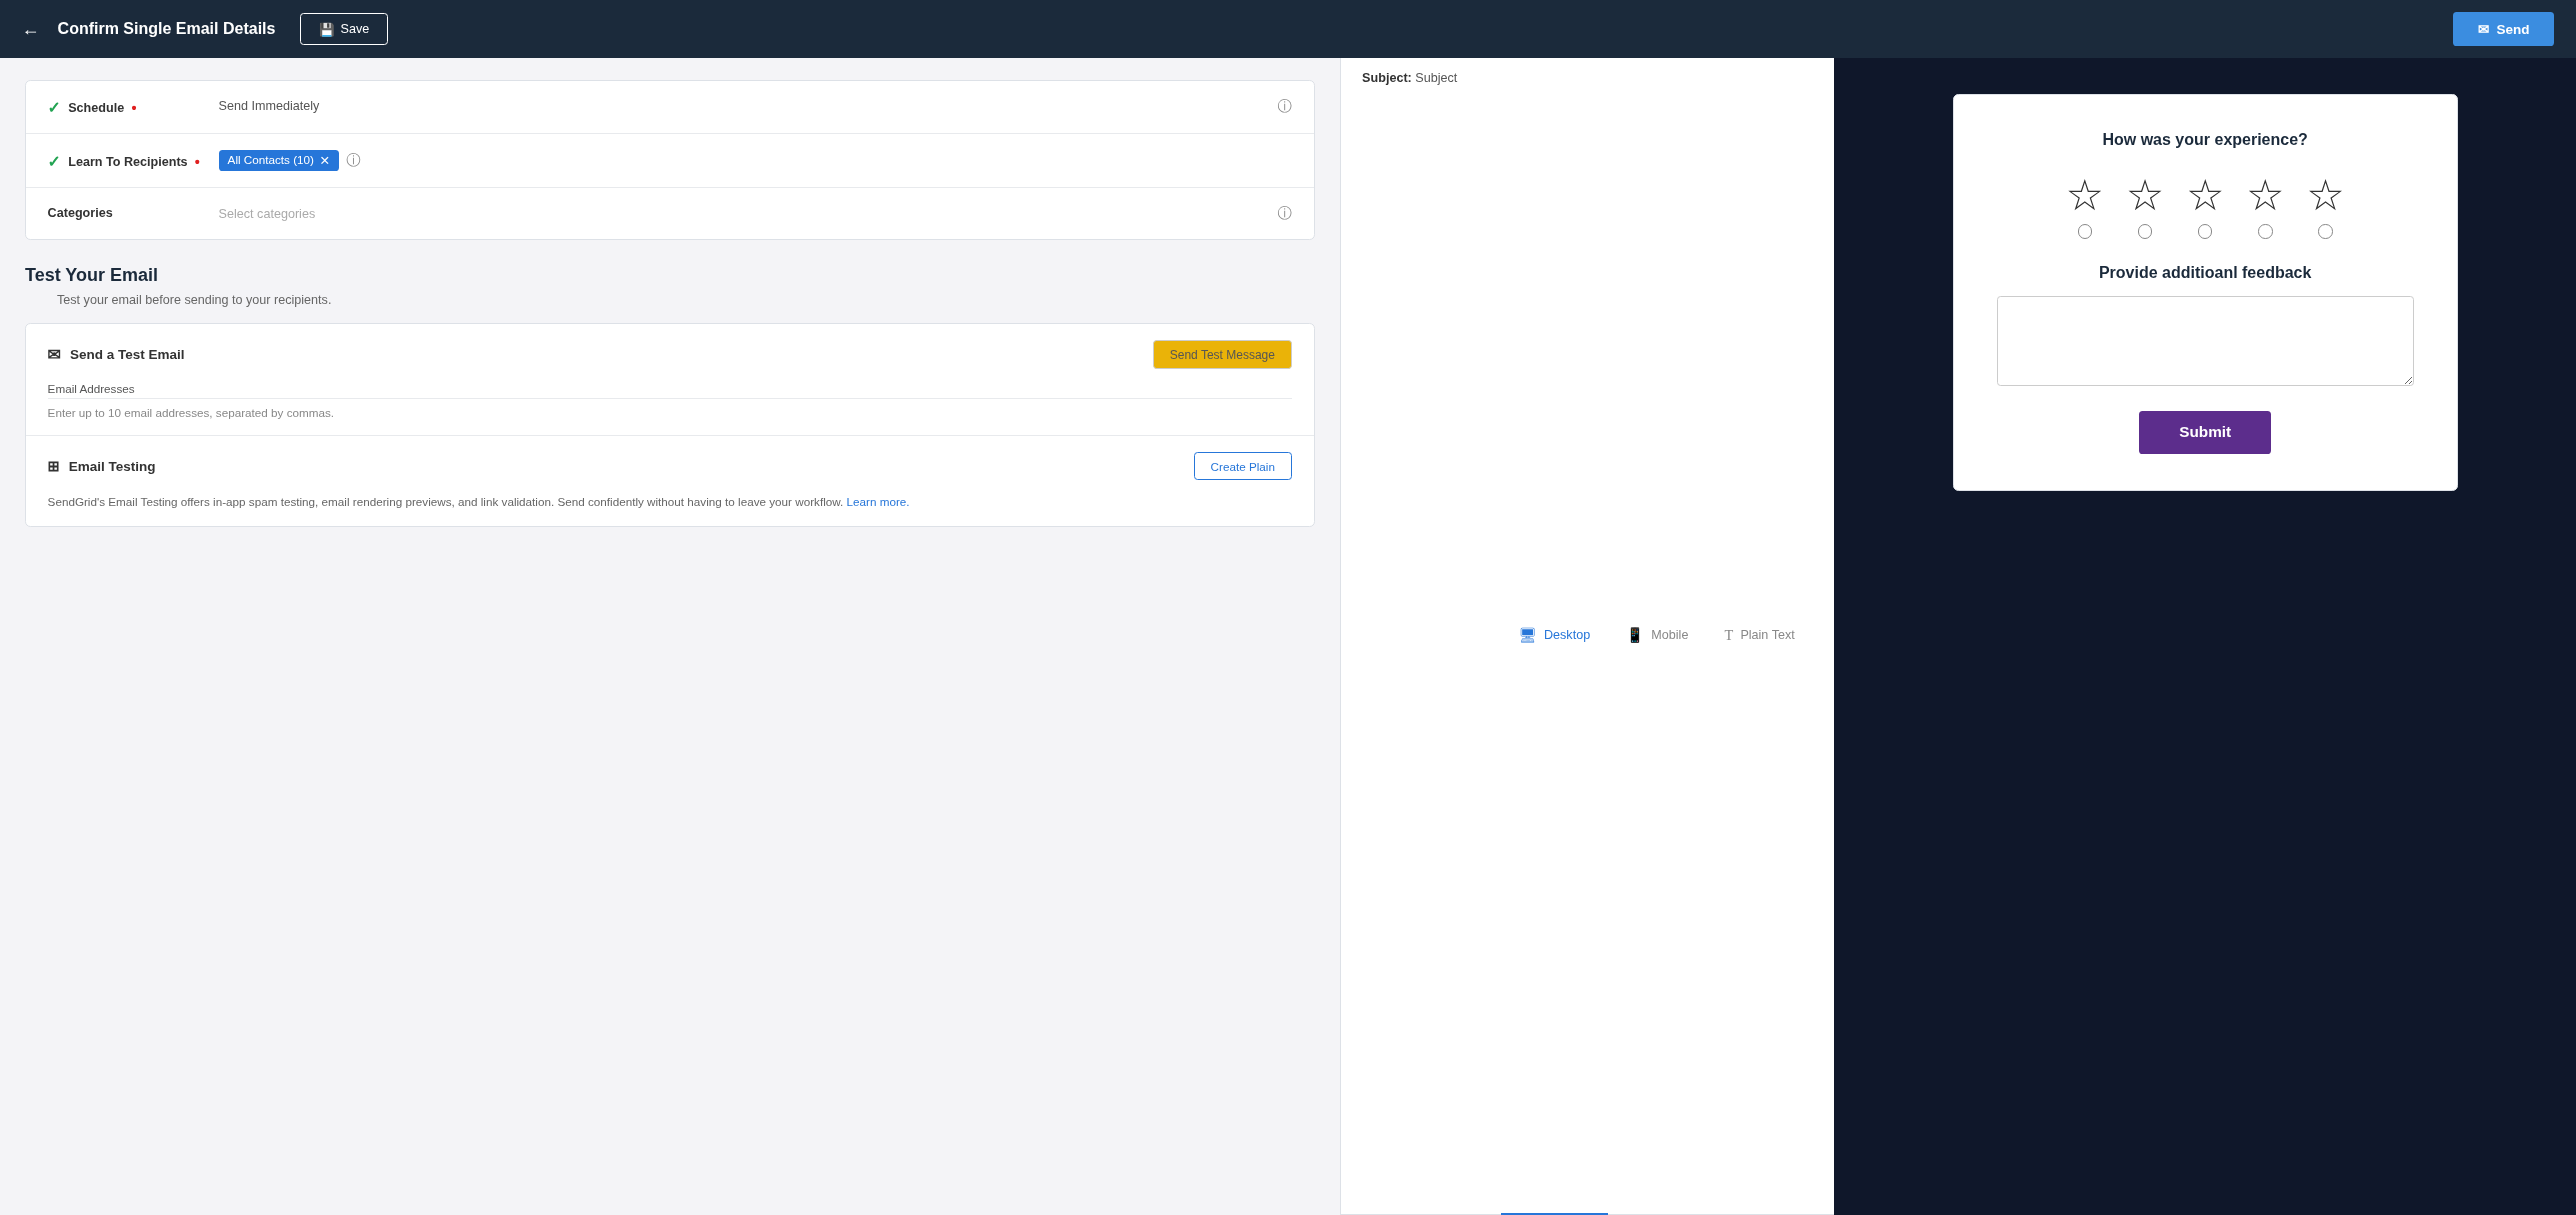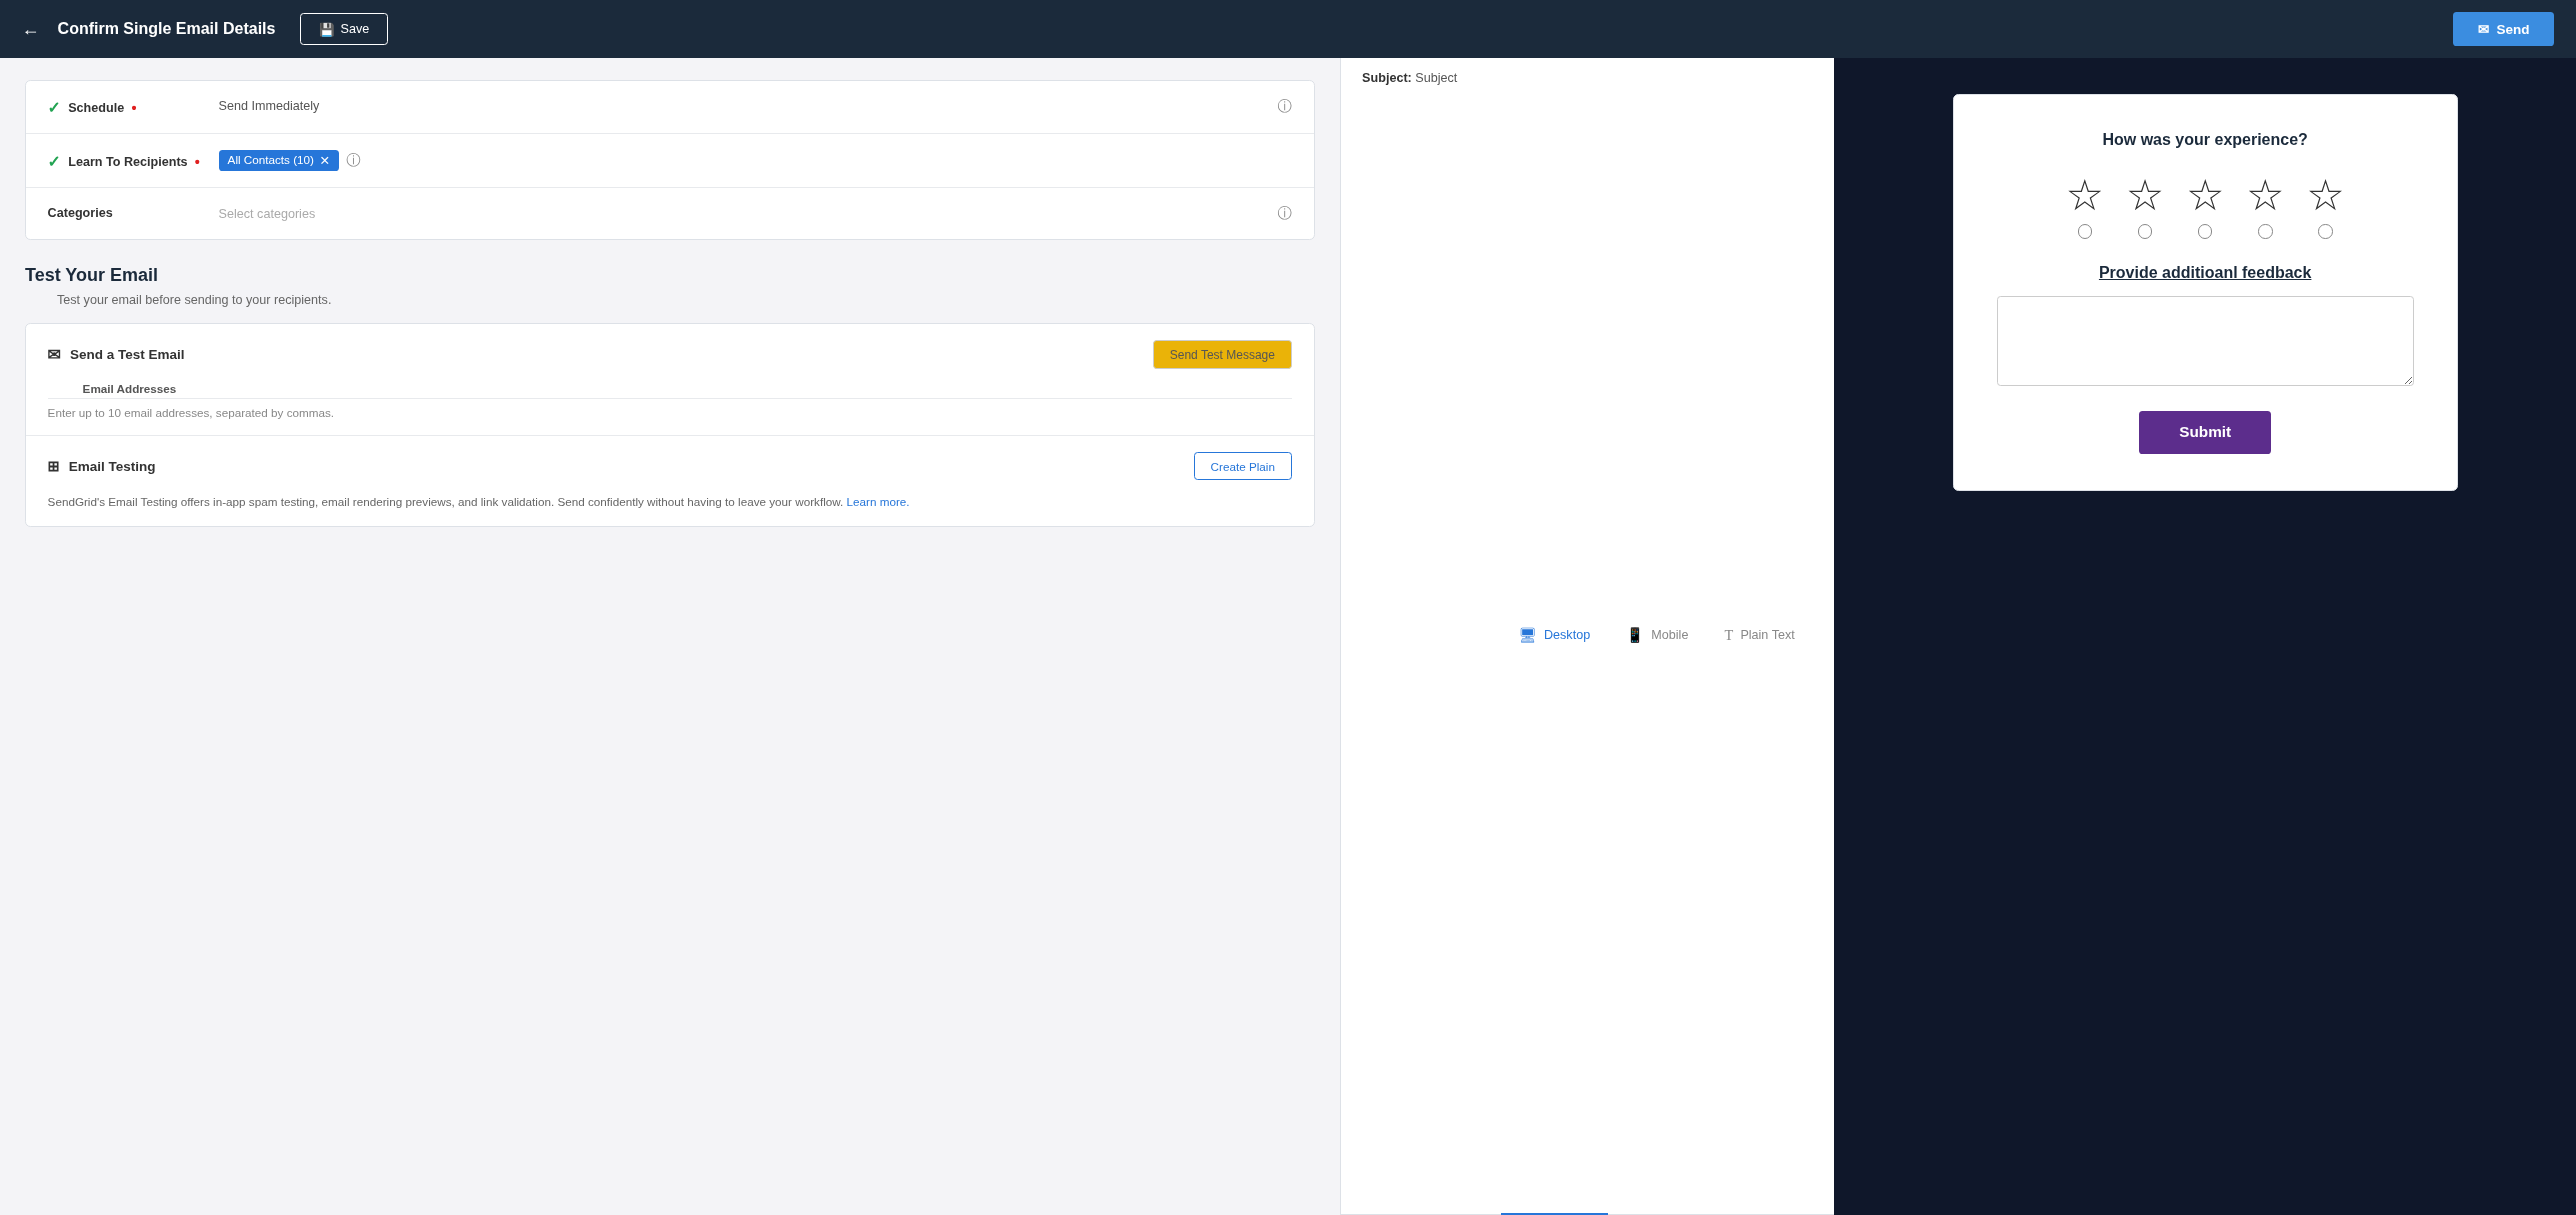--- a/index.html
+++ b/index.html
@@ -194,23 +194,22 @@
       border: 0.9px solid #2676d9;
       color: #2676d9;
       padding: 6.3px 16px;
       border-radius: 3.6px;
       font-size: 11.7px;
       cursor: pointer;
     }
     .email-addresses-label {
       font-size: 11.7px;
       color: #555;
-      font-weight: 700;
+      font-weight: 400;
       margin-bottom: 3.6px;
-      margin-left: 35px;
     }
     .email-input-hint {
       font-size: 11.7px;
       color: #888;
       border-top: 0.9px solid #e8eaed;
       padding-top: 7.2px;
     }
     .test-desc {
       font-size: 11.7px;
       color: #666;
@@ -316,21 +315,20 @@
       border-radius: 50%;
       border: 1.8px solid #888;
       display: inline-block;
     }
     .feedback-title {
       text-align: center;
       font-size: 16px;
       font-weight: 700;
       margin: 25px 0 14.4px;
       color: #1b2a3b;
-      text-decoration: underline;
     }
     .feedback-textarea {
       width: 100%;
       height: 90px;
       border: 0.9px solid #ccc;
       border-radius: 3.6px;
       padding: 9px;
       font-size: 12.6px;
       resize: vertical;
       color: #555;

